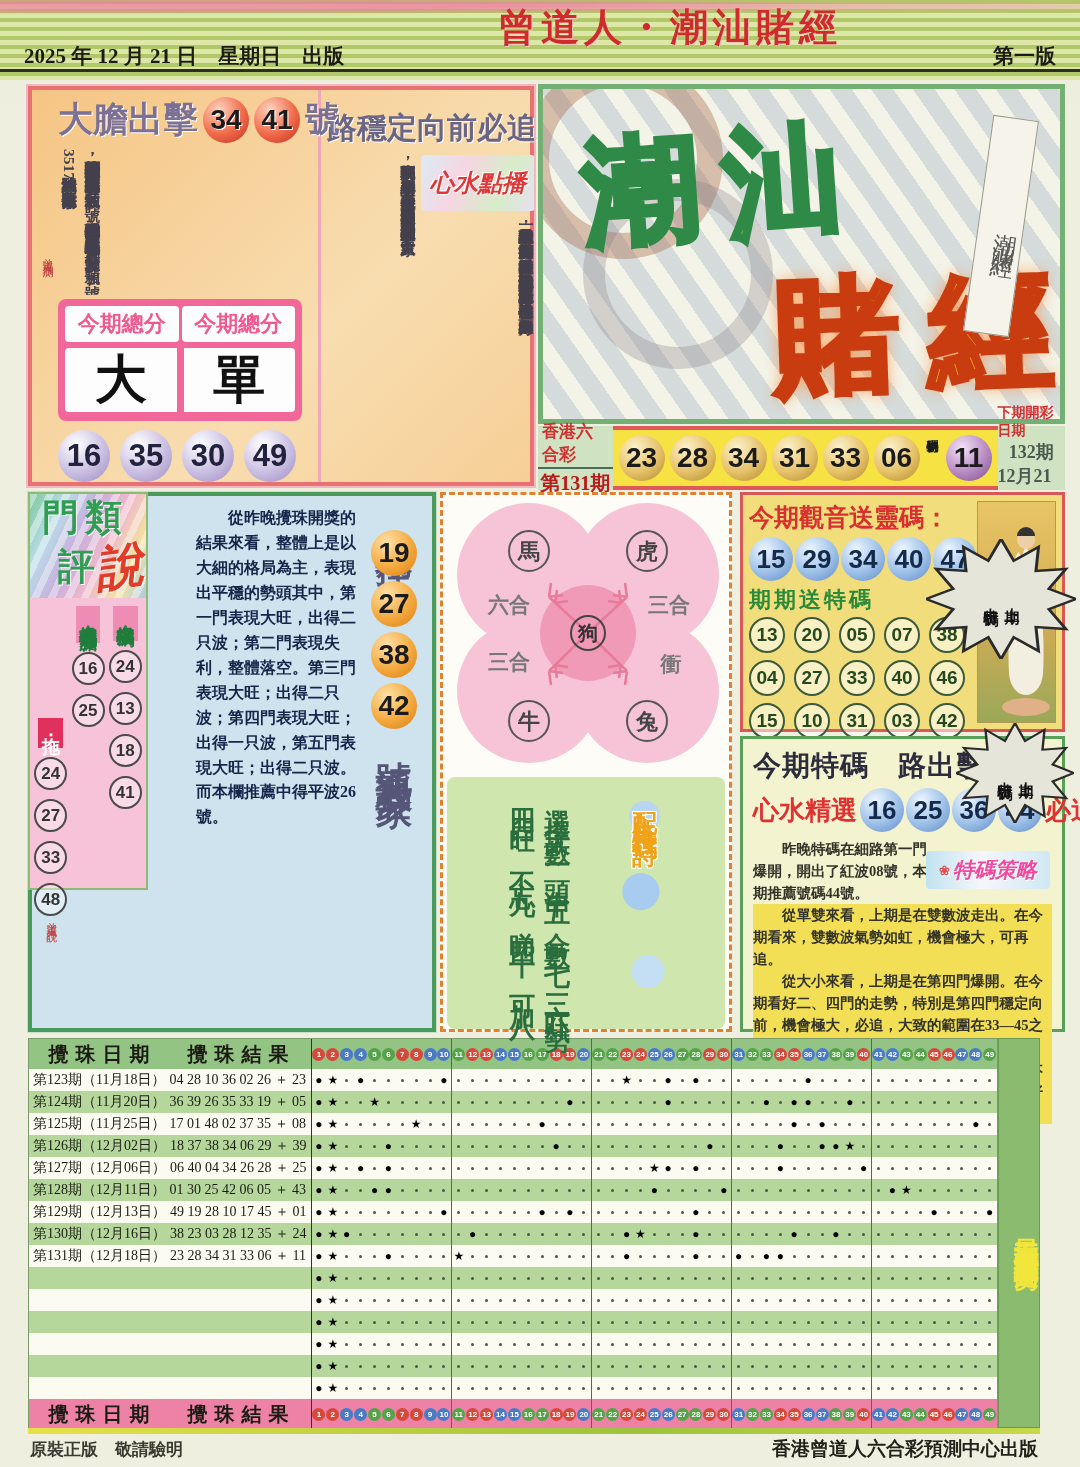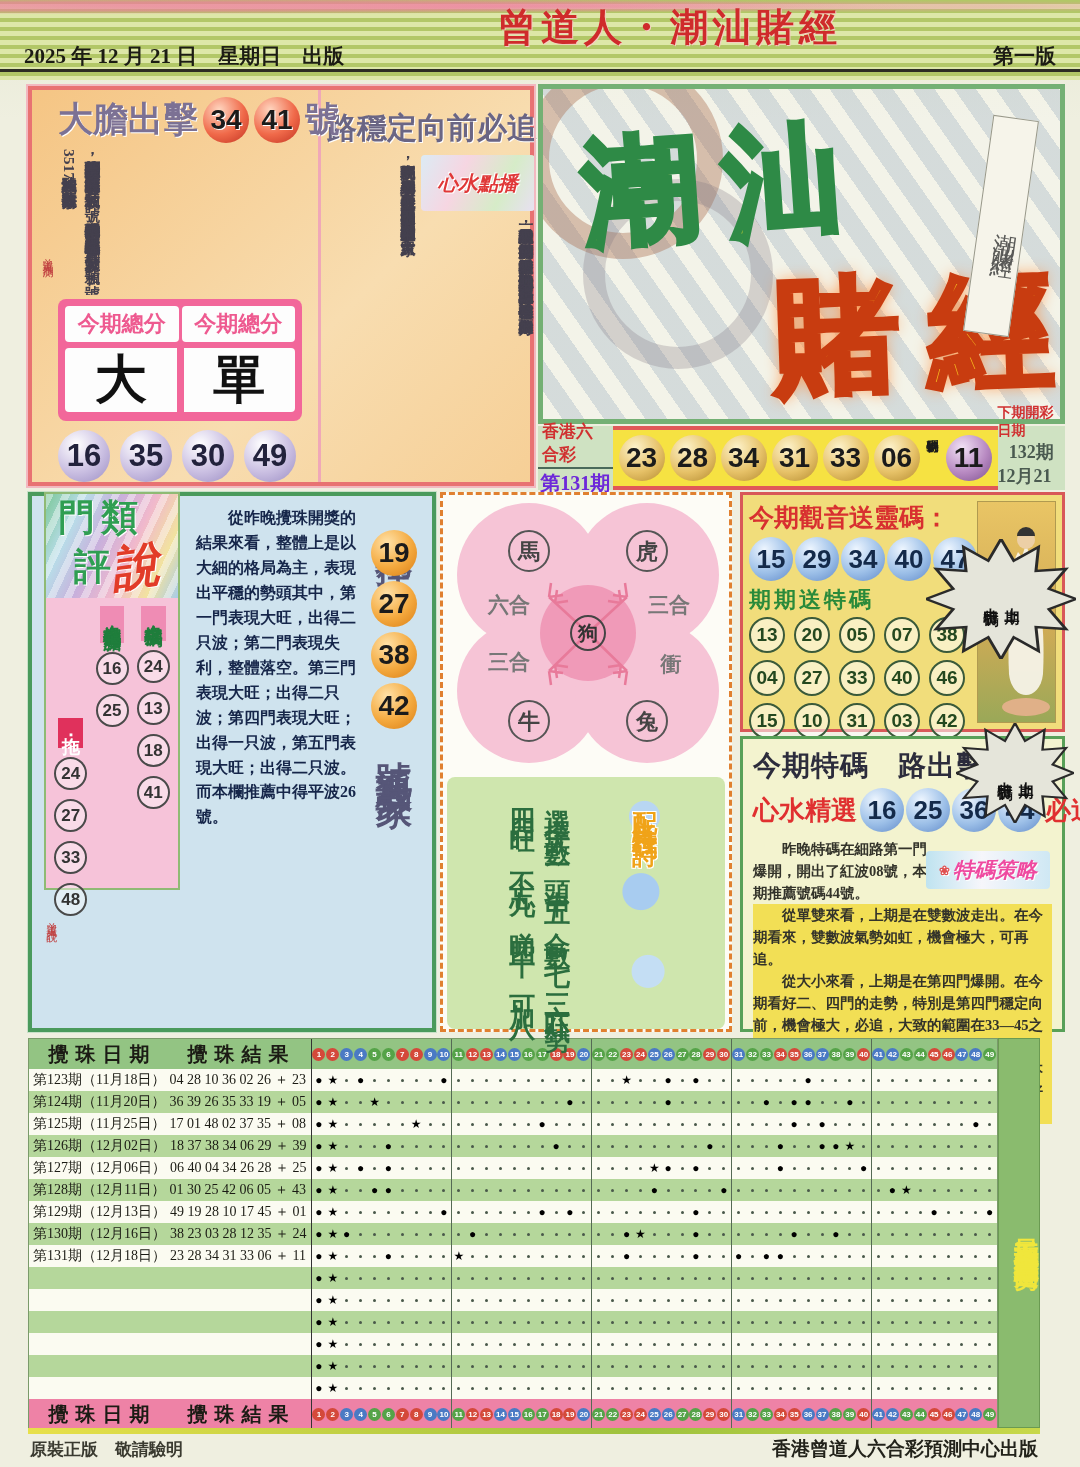--- a/index.html
+++ b/index.html
@@ -58,21 +58,21 @@
   #bold-right { flex:1; padding:18px 6px; border-left:3px solid #f0a8b8; display:flex; flex-direction:column; }
   .rtitle { font-size:30px; font-weight:900; color:#6a6584; text-align:center; white-space:nowrap;
      font-family:"Liberation Serif",serif; text-shadow:1px 1px 0 #fff; }
   .rbody { flex:1; display:flex; margin-top:4px; }
   .rpart2 { width:92px; font-size:15px; line-height:1.5; color:#44404e; font-weight:bold;
      font-family:"Liberation Serif",serif; }
   .rright { flex:1; display:flex; flex-direction:column; }
   .badge { height:56px; margin:2px 2px 6px 2px; border-radius:4px;
      background:linear-gradient(115deg,#dcebf4,#f6d6e2 35%,#d6ecc8 70%,#e8e0f2);
      display:flex; align-items:center; justify-content:center;
-     font-size:20px; font-weight:900; color:#e03838; font-style:italic;
+     font-size:24px; font-weight:900; color:#e03838; font-style:italic;
      text-shadow:1px 1px 0 #fff,-1px -1px 0 #fff; }
   .rpart1 { flex:1; font-size:15px; line-height:1.5; color:#44404e; font-weight:bold;
      font-family:"Liberation Serif",serif; overflow:hidden; }
 
   
   #mh { position:absolute; left:538px; top:84px; width:527px; height:340px; border:5px solid #74b074;
     background:linear-gradient(160deg,#d8c8b8 0%,#b8cce4 30%,#a8c4e4 55%,#canary 0),
                linear-gradient(200deg,#cfd9e8,#aac6e2 60%,#cfe0c8);
     overflow:hidden; }
   #mh .stripes { position:absolute; inset:0;
@@ -89,31 +89,31 @@
     text-shadow:0 0 16px #ff9040; font-family:"Liberation Serif",serif; white-space:nowrap; }
   .mh-card { position:absolute; right:36px; top:28px; width:46px; height:218px; background:#f6f4ea;
     border:1px solid #98988a; transform:rotate(8deg); display:flex; align-items:flex-start; justify-content:center;
     font-size:23px; color:#5a5a58; letter-spacing:8px; padding-top:10px; font-family:"Liberation Serif",serif; }
 
   
   #rbar { position:absolute; left:538px; top:426px; width:527px; height:64px; display:flex; }
   .rb-cell { background:#cfe2c2; display:flex; flex-direction:column; justify-content:center; align-items:center; }
   #rb-left { width:106px; }
   #rb-left .n1 { color:#d03030; font-weight:900; font-size:17px; border-bottom:2px solid #4a6a5a; padding:0 4px 1px; }
-  #rb-left .n2 { color:#6d28d9; font-weight:bold; font-size:20px; margin-top:1px; font-family:"Liberation Serif",serif; }
+  #rb-left .n2 { color:#b91c1c; font-weight:bold; font-size:20px; margin-top:1px; font-family:"Liberation Serif",serif; }
   #rb-mid { flex:1; background:#f6e242; border-top:4px solid #e05858; border-bottom:4px solid #e05858;
     display:flex; align-items:center; padding:0 6px; gap:5px; }
   #rb-mid .speclab { writing-mode:vertical-rl; font-size:12px; font-weight:bold; color:#1b1b1b;
     height:56px; line-height:1; margin:0 2px; letter-spacing:0; }
   #rb-right { width:96px; }
   #rb-right .n1 { color:#d03030; font-weight:900; font-size:14px; }
   #rb-right .n2, #rb-right .n3 { color:#4a5a50; font-size:18px; font-weight:bold; font-family:"Liberation Serif",serif; }
 
   
-  #cat { position:absolute; left:44px; top:492px; width:136px; height:398px; background:#f6c3d9;
+  #cat { position:absolute; left:28px; top:492px; width:120px; height:398px; background:#f6c3d9;
      border:2px solid #8fba74; z-index:3; }
   .cat-title { height:104px; position:relative; overflow:hidden;
      background:linear-gradient(115deg,#7cc89a 0%,#b8dce8 22%,#c8b0dc 42%,#f0b8cc 62%,#f2e2a0 82%,#a8cce8 100%); }
   .cat-title::after { content:""; position:absolute; inset:0;
      background:repeating-linear-gradient(115deg, rgba(255,255,255,.4) 0 7px, transparent 7px 15px); }
   .ct1 { position:relative; z-index:1; font-size:37px; font-weight:900; color:#2f9e52; line-height:1.1;
      padding:4px 0 0 12px; text-shadow:1px 1px 0 #fff; font-family:"Liberation Serif",serif; letter-spacing:6px;}
   .ct2 { position:relative; z-index:1; font-size:37px; font-weight:900; color:#2f9e52; line-height:1;
      padding-left:28px; text-shadow:1px 1px 0 #fff; font-family:"Liberation Serif",serif; }
   .ct3 { color:#e23c28; font-size:48px; font-style:italic; display:inline-block; transform:rotate(-8deg) translateY(4px); }

